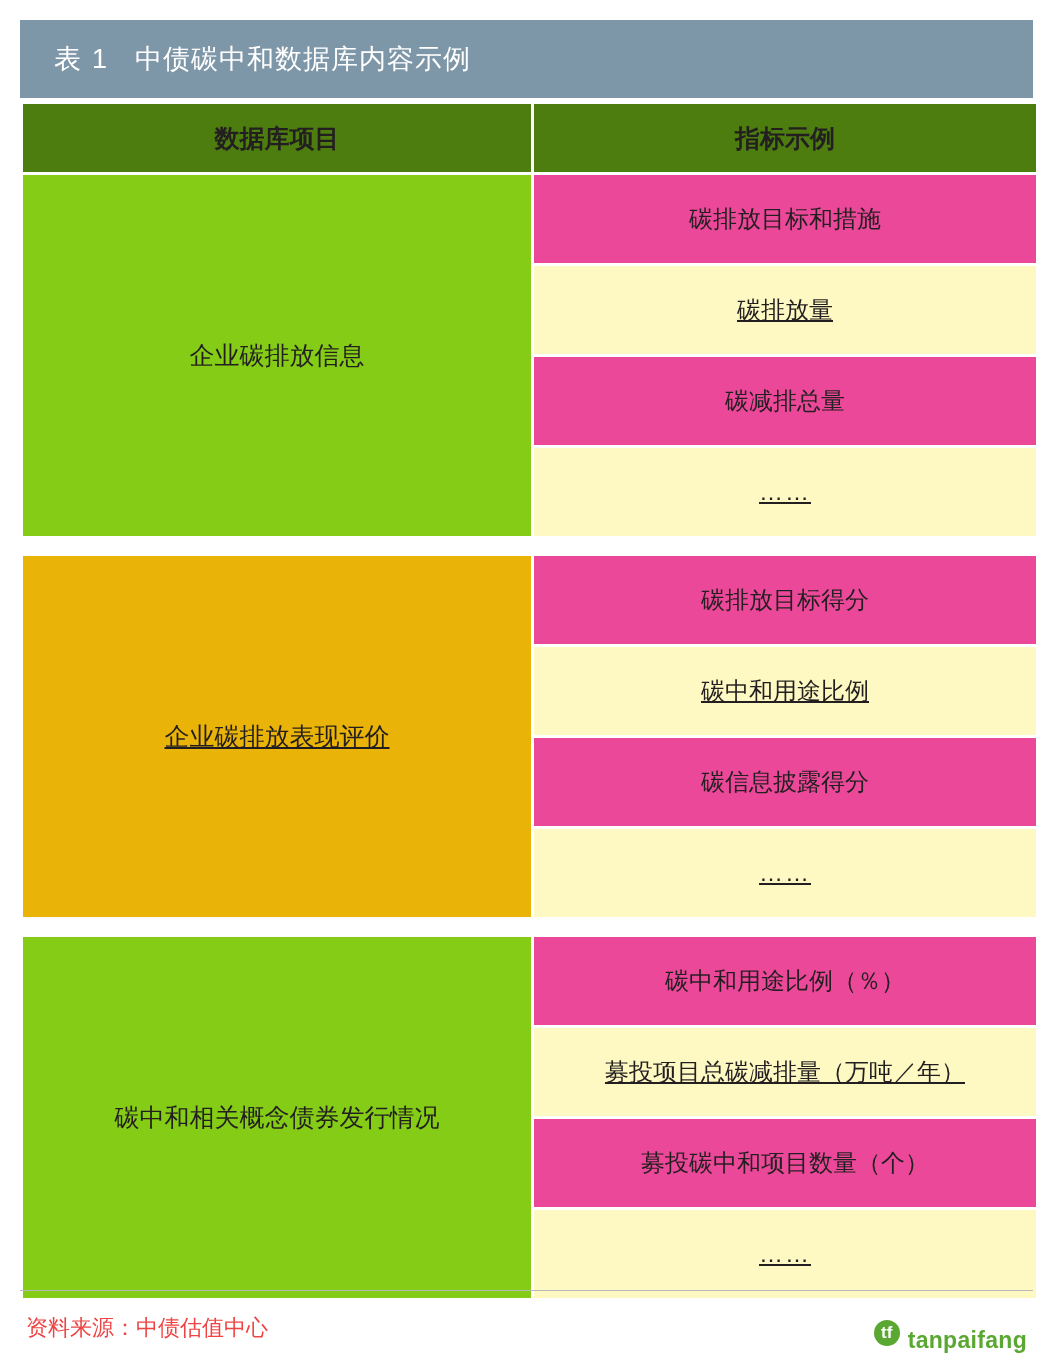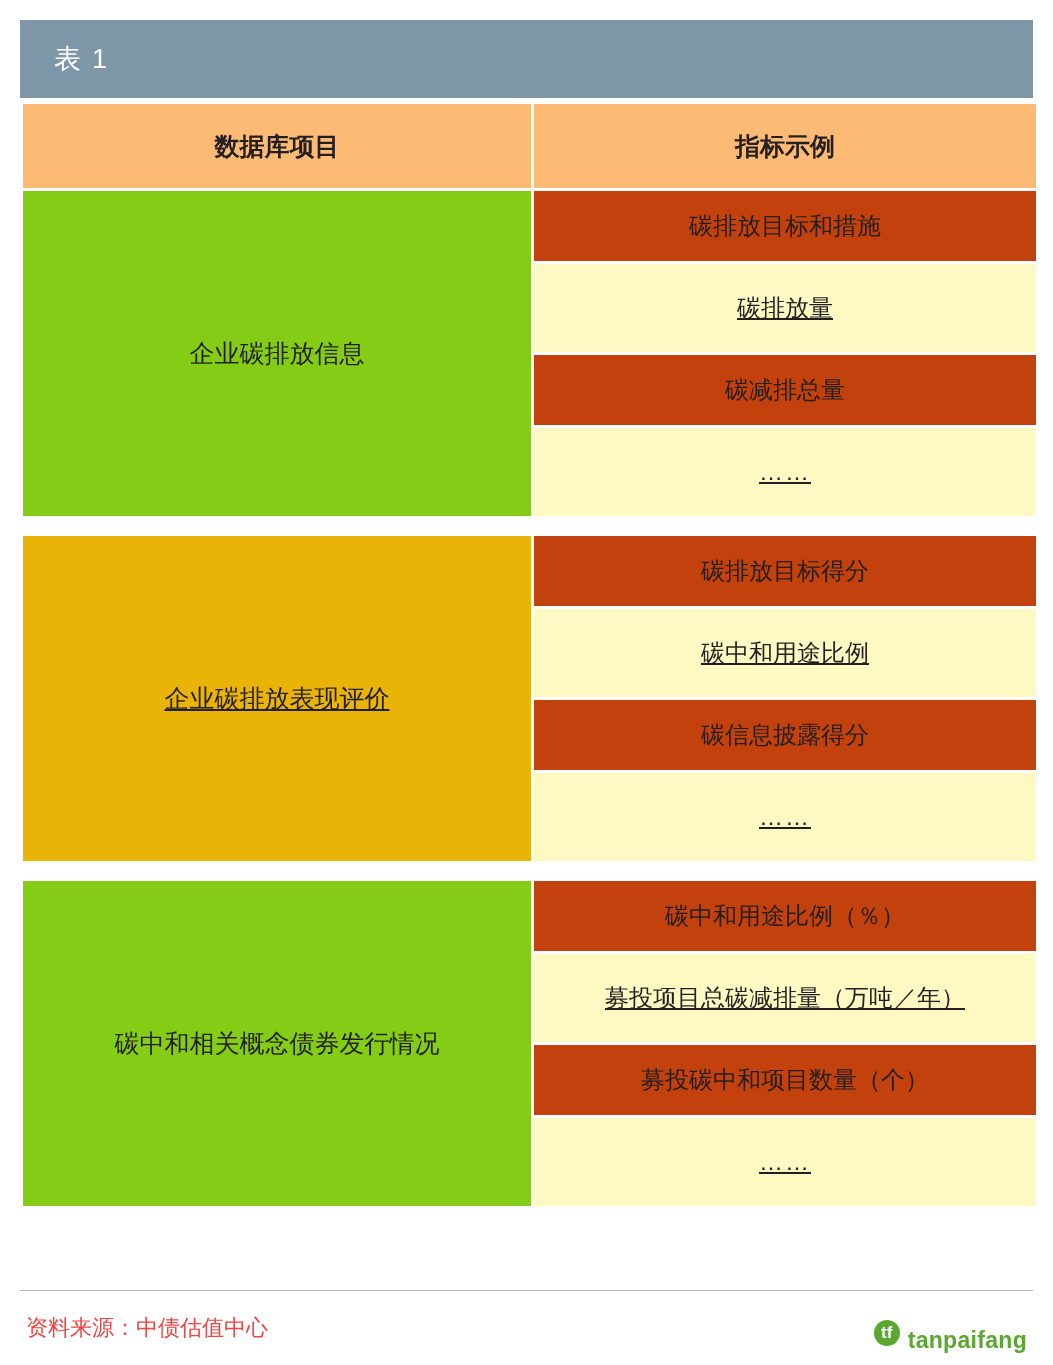--- a/index.html
+++ b/index.html
@@ -60,38 +60,38 @@
     text-align: center;
     vertical-align: middle;
     font-size: 24px;
     color: #231f20;
     padding: 0;
   }
   .col-left { width: 508px; }
   .col-right { width: 502px; }
 
   .hdr {
-    background: #fdba74;
-    height: 84px;
+    background: #4d7c0f;
+    height: 68px;
     font-size: 25px !important;
     font-weight: bold;
   }
   .cat {
     background: #84cc16;
     font-size: 25px !important;
     line-height: 1.3;
   }
   .cat-white {
     background: #eab308;
     font-size: 25px !important;
     text-decoration: underline;
   }
   .shade {
-    background: #c2410c;
-    height: 70px;
+    background: #ec4899;
+    height: 88px;
   }
   .plain {
     background: #fef9c3;
     height: 88px;
     text-decoration: underline;
   }
   .dots {
     letter-spacing: 2px;
     font-size: 24px;
   }
@@ -144,20 +144,21 @@
   }
 </style>
 </head>
 <body>
 
 <div class="page">
 
   <div class="title-bar">
     <span class="t-label">表</span>
     <span class="t-num">1</span>
+    <span class="t-text">中债碳中和数据库内容示例</span>
   </div>
 
   <table class="main">
     <colgroup>
       <col class="col-left">
       <col class="col-right">
     </colgroup>
     <tbody>
 
       <tr>

